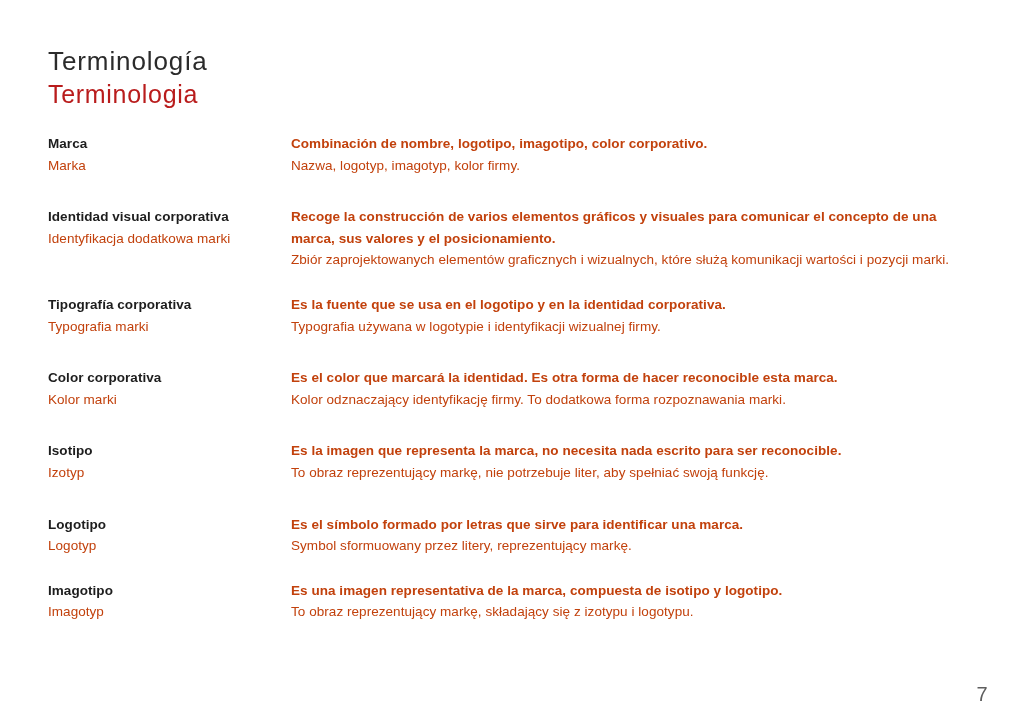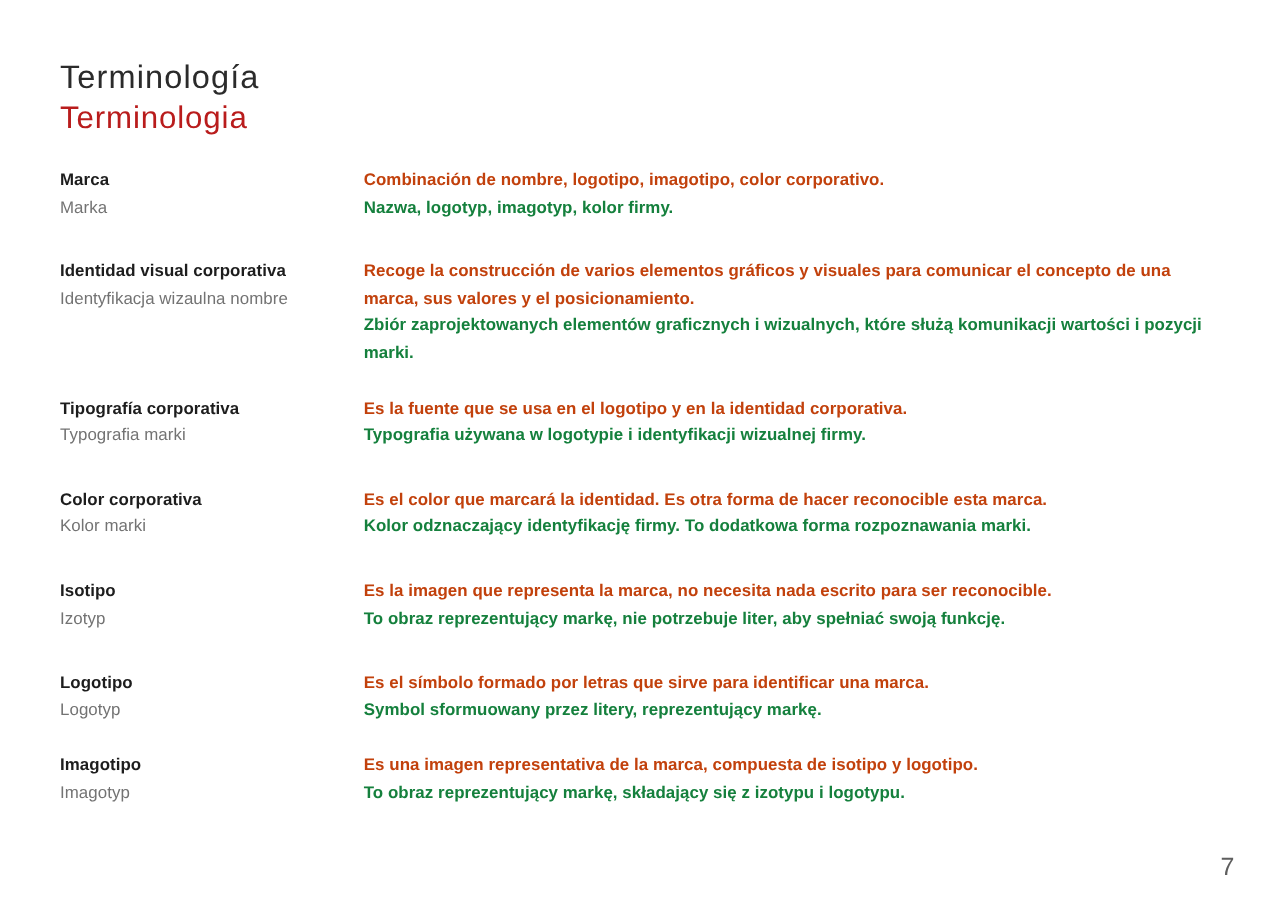--- a/index.html
+++ b/index.html
@@ -80,35 +80,35 @@
   .term-es {
     font-size: 13.5px;
     font-weight: 700;
     color: #1d1d1d;
     line-height: 1.6;
     letter-spacing: 0.05px;
   }
   .term-pl {
     font-size: 13.5px;
     font-weight: 400;
-    color: #737373;
+    color: #c2410c;
     line-height: 1.6;
     letter-spacing: 0.05px;
   }
   .def-es {
     font-size: 13.5px;
     font-weight: 700;
     color: #c2410c;
     line-height: 1.6;
     letter-spacing: 0.05px;
   }
   .def-pl {
     font-size: 13.5px;
-    font-weight: 700;
-    color: #15803d;
+    font-weight: 400;
+    color: #c2410c;
     line-height: 1.6;
     letter-spacing: 0.05px;
   }
 
   
   .page-number {
     position: absolute;
     right: 36px;
     bottom: 16px;
     font-size: 20px;
@@ -136,21 +136,21 @@
       </div>
       <div class="def-col">
         <div class="def-es">Combinación de nombre, logotipo, imagotipo, color corporativo.</div>
         <div class="def-pl">Nazwa, logotyp, imagotyp, kolor firmy.</div>
       </div>
     </div>
 
     <div class="entry gap-sm">
       <div class="term-col">
         <div class="term-es">Identidad visual corporativa</div>
-        <div class="term-pl">Identyfikacja wizaulna nombre</div>
+        <div class="term-pl">Identyfikacja dodatkowa marki</div>
       </div>
       <div class="def-col">
         <div class="def-es">Recoge la construcción de varios elementos gráficos y visuales para comunicar el concepto de una marca, sus valores y el posicionamiento.</div>
         <div class="def-pl">Zbiór zaprojektowanych elementów graficznych i wizualnych, które służą komunikacji wartości i pozycji marki.</div>
       </div>
     </div>
 
     <div class="entry gap-lg">
       <div class="term-col">
         <div class="term-es">Tipografía corporativa</div>

